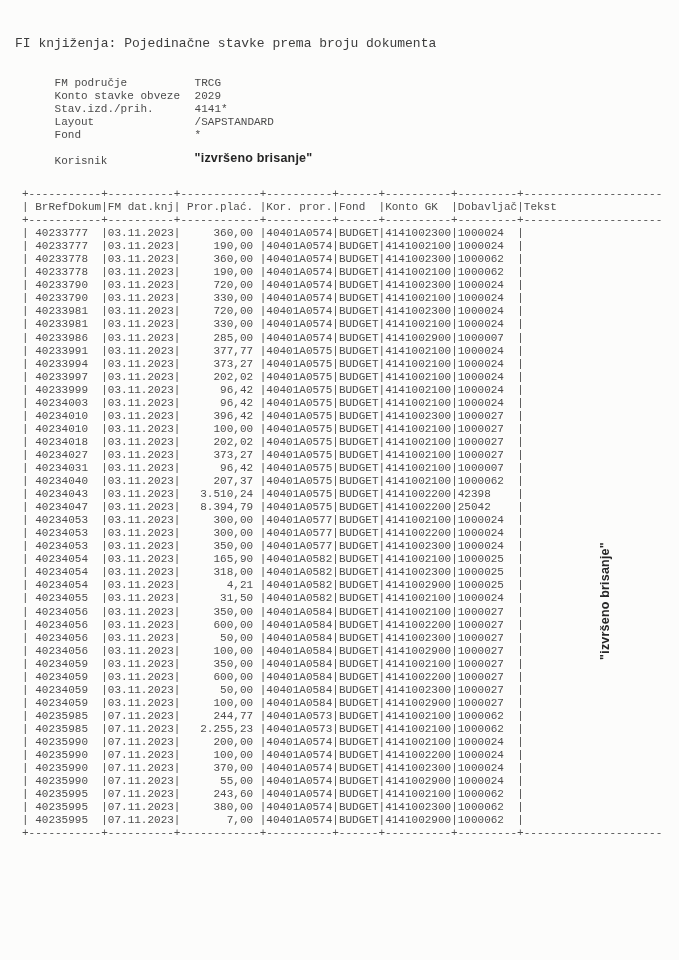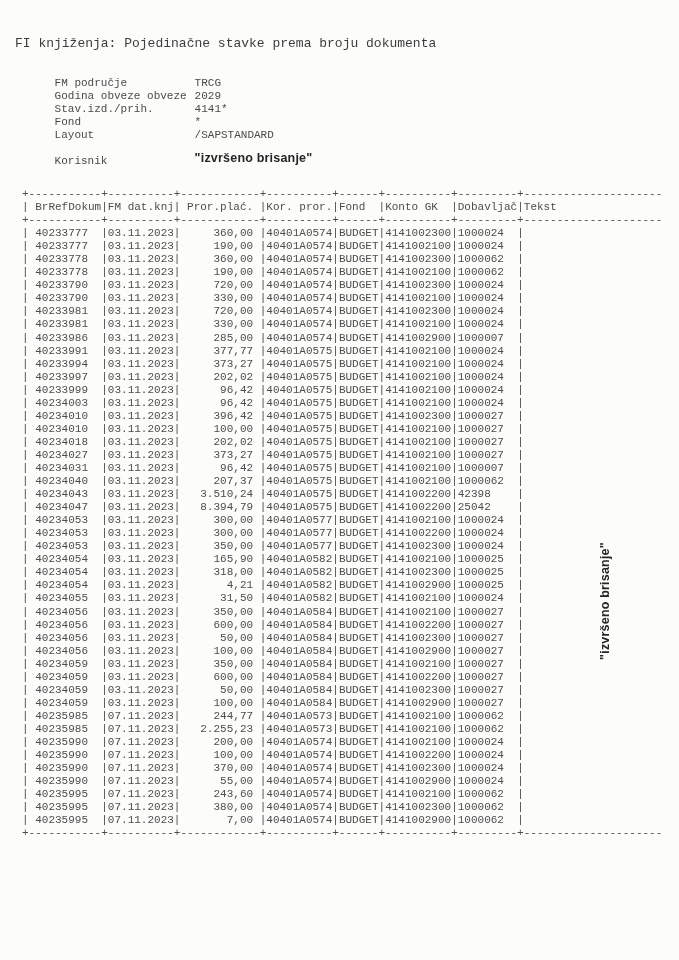--- a/index.html
+++ b/index.html
@@ -39,30 +39,30 @@
 
 <div class="page">
 
   <div class="title">FI knjiženja: Pojedinačne stavke prema broju dokumenta</div>
 
   <div class="hdr">
     <div class="hrow">
       <span class="hl">FM područje</span><span class="hv">TRCG</span>
     </div>
     <div class="hrow">
-      <span class="hl">Godina obveze obveze</span><span class="hv">2029</span>
+      <span class="hl">Konto stavke obveze</span><span class="hv">2029</span>
     </div>
     <div class="hrow">
       <span class="hl">Stav.izd./prih.</span><span class="hv">4141*</span>
     </div>
     <div class="hrow">
-      <span class="hl">Fond</span><span class="hv">*</span>
+      <span class="hl">Layout</span><span class="hv">/SAPSTANDARD</span>
     </div>
     <div class="hrow">
-      <span class="hl">Layout</span><span class="hv">/SAPSTANDARD</span>
+      <span class="hl">Fond</span><span class="hv">*</span>
     </div>
     <div class="hrow gap">
       <span class="hl">Korisnik</span><span class="hv redacted">"izvršeno brisanje"</span>
     </div>
   </div>
 
   <div class="report" id="report-table"><div class="ln">+-----------+----------+------------+----------+------+----------+---------+---------------------</div><div class="ln">|<span> BrRefDokum</span>|<span>FM dat.knj</span>|<span> Pror.plać. </span>|<span>Kor. pror.</span>|<span>Fond  </span>|<span>Konto GK  </span>|<span>Dobavljač</span>|<span>Tekst                </span></div><div class="ln">+-----------+----------+------------+----------+------+----------+---------+---------------------</div><div class="ln">|<span> 40233777  </span>|<span>03.11.2023</span>|<span>     360,00 </span>|<span>40401A0574</span>|<span>BUDGET</span>|<span>4141002300</span>|<span>1000024  </span>|<span>                     </span></div><div class="ln">|<span> 40233777  </span>|<span>03.11.2023</span>|<span>     190,00 </span>|<span>40401A0574</span>|<span>BUDGET</span>|<span>4141002100</span>|<span>1000024  </span>|<span>                     </span></div><div class="ln">|<span> 40233778  </span>|<span>03.11.2023</span>|<span>     360,00 </span>|<span>40401A0574</span>|<span>BUDGET</span>|<span>4141002300</span>|<span>1000062  </span>|<span>                     </span></div><div class="ln">|<span> 40233778  </span>|<span>03.11.2023</span>|<span>     190,00 </span>|<span>40401A0574</span>|<span>BUDGET</span>|<span>4141002100</span>|<span>1000062  </span>|<span>                     </span></div><div class="ln">|<span> 40233790  </span>|<span>03.11.2023</span>|<span>     720,00 </span>|<span>40401A0574</span>|<span>BUDGET</span>|<span>4141002300</span>|<span>1000024  </span>|<span>                     </span></div><div class="ln">|<span> 40233790  </span>|<span>03.11.2023</span>|<span>     330,00 </span>|<span>40401A0574</span>|<span>BUDGET</span>|<span>4141002100</span>|<span>1000024  </span>|<span>                     </span></div><div class="ln">|<span> 40233981  </span>|<span>03.11.2023</span>|<span>     720,00 </span>|<span>40401A0574</span>|<span>BUDGET</span>|<span>4141002300</span>|<span>1000024  </span>|<span>                     </span></div><div class="ln">|<span> 40233981  </span>|<span>03.11.2023</span>|<span>     330,00 </span>|<span>40401A0574</span>|<span>BUDGET</span>|<span>4141002100</span>|<span>1000024  </span>|<span>                     </span></div><div class="ln">|<span> 40233986  </span>|<span>03.11.2023</span>|<span>     285,00 </span>|<span>40401A0574</span>|<span>BUDGET</span>|<span>4141002900</span>|<span>1000007  </span>|<span>                     </span></div><div class="ln">|<span> 40233991  </span>|<span>03.11.2023</span>|<span>     377,77 </span>|<span>40401A0575</span>|<span>BUDGET</span>|<span>4141002100</span>|<span>1000024  </span>|<span>                     </span></div><div class="ln">|<span> 40233994  </span>|<span>03.11.2023</span>|<span>     373,27 </span>|<span>40401A0575</span>|<span>BUDGET</span>|<span>4141002100</span>|<span>1000024  </span>|<span>                     </span></div><div class="ln">|<span> 40233997  </span>|<span>03.11.2023</span>|<span>     202,02 </span>|<span>40401A0575</span>|<span>BUDGET</span>|<span>4141002100</span>|<span>1000024  </span>|<span>                     </span></div><div class="ln">|<span> 40233999  </span>|<span>03.11.2023</span>|<span>      96,42 </span>|<span>40401A0575</span>|<span>BUDGET</span>|<span>4141002100</span>|<span>1000024  </span>|<span>                     </span></div><div class="ln">|<span> 40234003  </span>|<span>03.11.2023</span>|<span>      96,42 </span>|<span>40401A0575</span>|<span>BUDGET</span>|<span>4141002100</span>|<span>1000024  </span>|<span>                     </span></div><div class="ln">|<span> 40234010  </span>|<span>03.11.2023</span>|<span>     396,42 </span>|<span>40401A0575</span>|<span>BUDGET</span>|<span>4141002300</span>|<span>1000027  </span>|<span>                     </span></div><div class="ln">|<span> 40234010  </span>|<span>03.11.2023</span>|<span>     100,00 </span>|<span>40401A0575</span>|<span>BUDGET</span>|<span>4141002100</span>|<span>1000027  </span>|<span>                     </span></div><div class="ln">|<span> 40234018  </span>|<span>03.11.2023</span>|<span>     202,02 </span>|<span>40401A0575</span>|<span>BUDGET</span>|<span>4141002100</span>|<span>1000027  </span>|<span>                     </span></div><div class="ln">|<span> 40234027  </span>|<span>03.11.2023</span>|<span>     373,27 </span>|<span>40401A0575</span>|<span>BUDGET</span>|<span>4141002100</span>|<span>1000027  </span>|<span>                     </span></div><div class="ln">|<span> 40234031  </span>|<span>03.11.2023</span>|<span>      96,42 </span>|<span>40401A0575</span>|<span>BUDGET</span>|<span>4141002100</span>|<span>1000007  </span>|<span>                     </span></div><div class="ln">|<span> 40234040  </span>|<span>03.11.2023</span>|<span>     207,37 </span>|<span>40401A0575</span>|<span>BUDGET</span>|<span>4141002100</span>|<span>1000062  </span>|<span>                     </span></div><div class="ln">|<span> 40234043  </span>|<span>03.11.2023</span>|<span>   3.510,24 </span>|<span>40401A0575</span>|<span>BUDGET</span>|<span>4141002200</span>|<span>42398    </span>|<span>                     </span></div><div class="ln">|<span> 40234047  </span>|<span>03.11.2023</span>|<span>   8.394,79 </span>|<span>40401A0575</span>|<span>BUDGET</span>|<span>4141002200</span>|<span>25042    </span>|<span>                     </span></div><div class="ln">|<span> 40234053  </span>|<span>03.11.2023</span>|<span>     300,00 </span>|<span>40401A0577</span>|<span>BUDGET</span>|<span>4141002100</span>|<span>1000024  </span>|<span>                     </span></div><div class="ln">|<span> 40234053  </span>|<span>03.11.2023</span>|<span>     300,00 </span>|<span>40401A0577</span>|<span>BUDGET</span>|<span>4141002200</span>|<span>1000024  </span>|<span>                     </span></div><div class="ln">|<span> 40234053  </span>|<span>03.11.2023</span>|<span>     350,00 </span>|<span>40401A0577</span>|<span>BUDGET</span>|<span>4141002300</span>|<span>1000024  </span>|<span>                     </span></div><div class="ln">|<span> 40234054  </span>|<span>03.11.2023</span>|<span>     165,90 </span>|<span>40401A0582</span>|<span>BUDGET</span>|<span>4141002100</span>|<span>1000025  </span>|<span>                     </span></div><div class="ln">|<span> 40234054  </span>|<span>03.11.2023</span>|<span>     318,00 </span>|<span>40401A0582</span>|<span>BUDGET</span>|<span>4141002300</span>|<span>1000025  </span>|<span>                     </span></div><div class="ln">|<span> 40234054  </span>|<span>03.11.2023</span>|<span>       4,21 </span>|<span>40401A0582</span>|<span>BUDGET</span>|<span>4141002900</span>|<span>1000025  </span>|<span>                     </span></div><div class="ln">|<span> 40234055  </span>|<span>03.11.2023</span>|<span>      31,50 </span>|<span>40401A0582</span>|<span>BUDGET</span>|<span>4141002100</span>|<span>1000024  </span>|<span>                     </span></div><div class="ln">|<span> 40234056  </span>|<span>03.11.2023</span>|<span>     350,00 </span>|<span>40401A0584</span>|<span>BUDGET</span>|<span>4141002100</span>|<span>1000027  </span>|<span>                     </span></div><div class="ln">|<span> 40234056  </span>|<span>03.11.2023</span>|<span>     600,00 </span>|<span>40401A0584</span>|<span>BUDGET</span>|<span>4141002200</span>|<span>1000027  </span>|<span>                     </span></div><div class="ln">|<span> 40234056  </span>|<span>03.11.2023</span>|<span>      50,00 </span>|<span>40401A0584</span>|<span>BUDGET</span>|<span>4141002300</span>|<span>1000027  </span>|<span>                     </span></div><div class="ln">|<span> 40234056  </span>|<span>03.11.2023</span>|<span>     100,00 </span>|<span>40401A0584</span>|<span>BUDGET</span>|<span>4141002900</span>|<span>1000027  </span>|<span>                     </span></div><div class="ln">|<span> 40234059  </span>|<span>03.11.2023</span>|<span>     350,00 </span>|<span>40401A0584</span>|<span>BUDGET</span>|<span>4141002100</span>|<span>1000027  </span>|<span>                     </span></div><div class="ln">|<span> 40234059  </span>|<span>03.11.2023</span>|<span>     600,00 </span>|<span>40401A0584</span>|<span>BUDGET</span>|<span>4141002200</span>|<span>1000027  </span>|<span>                     </span></div><div class="ln">|<span> 40234059  </span>|<span>03.11.2023</span>|<span>      50,00 </span>|<span>40401A0584</span>|<span>BUDGET</span>|<span>4141002300</span>|<span>1000027  </span>|<span>                     </span></div><div class="ln">|<span> 40234059  </span>|<span>03.11.2023</span>|<span>     100,00 </span>|<span>40401A0584</span>|<span>BUDGET</span>|<span>4141002900</span>|<span>1000027  </span>|<span>                     </span></div><div class="ln">|<span> 40235985  </span>|<span>07.11.2023</span>|<span>     244,77 </span>|<span>40401A0573</span>|<span>BUDGET</span>|<span>4141002100</span>|<span>1000062  </span>|<span>                     </span></div><div class="ln">|<span> 40235985  </span>|<span>07.11.2023</span>|<span>   2.255,23 </span>|<span>40401A0573</span>|<span>BUDGET</span>|<span>4141002100</span>|<span>1000062  </span>|<span>                     </span></div><div class="ln">|<span> 40235990  </span>|<span>07.11.2023</span>|<span>     200,00 </span>|<span>40401A0574</span>|<span>BUDGET</span>|<span>4141002100</span>|<span>1000024  </span>|<span>                     </span></div><div class="ln">|<span> 40235990  </span>|<span>07.11.2023</span>|<span>     100,00 </span>|<span>40401A0574</span>|<span>BUDGET</span>|<span>4141002200</span>|<span>1000024  </span>|<span>                     </span></div><div class="ln">|<span> 40235990  </span>|<span>07.11.2023</span>|<span>     370,00 </span>|<span>40401A0574</span>|<span>BUDGET</span>|<span>4141002300</span>|<span>1000024  </span>|<span>                     </span></div><div class="ln">|<span> 40235990  </span>|<span>07.11.2023</span>|<span>      55,00 </span>|<span>40401A0574</span>|<span>BUDGET</span>|<span>4141002900</span>|<span>1000024  </span>|<span>                     </span></div><div class="ln">|<span> 40235995  </span>|<span>07.11.2023</span>|<span>     243,60 </span>|<span>40401A0574</span>|<span>BUDGET</span>|<span>4141002100</span>|<span>1000062  </span>|<span>                     </span></div><div class="ln">|<span> 40235995  </span>|<span>07.11.2023</span>|<span>     380,00 </span>|<span>40401A0574</span>|<span>BUDGET</span>|<span>4141002300</span>|<span>1000062  </span>|<span>                     </span></div><div class="ln">|<span> 40235995  </span>|<span>07.11.2023</span>|<span>       7,00 </span>|<span>40401A0574</span>|<span>BUDGET</span>|<span>4141002900</span>|<span>1000062  </span>|<span>                     </span></div><div class="ln">+-----------+----------+------------+----------+------+----------+---------+---------------------</div></div>
 
   <div class="vredact">"izvršeno brisanje"</div>
 

